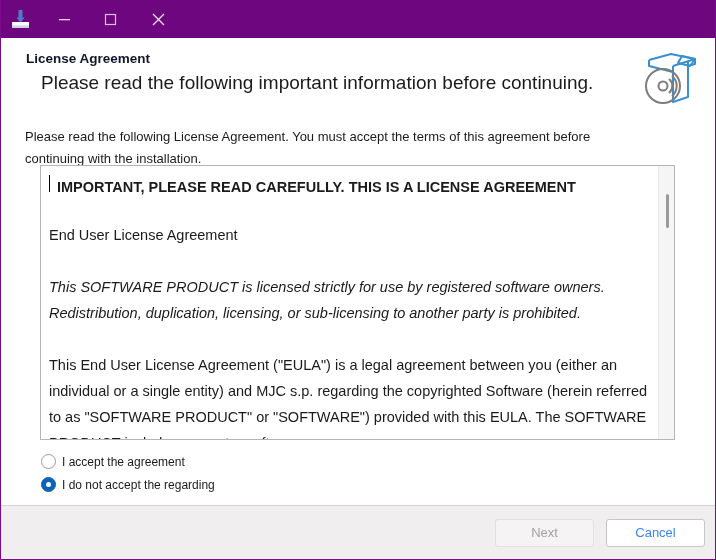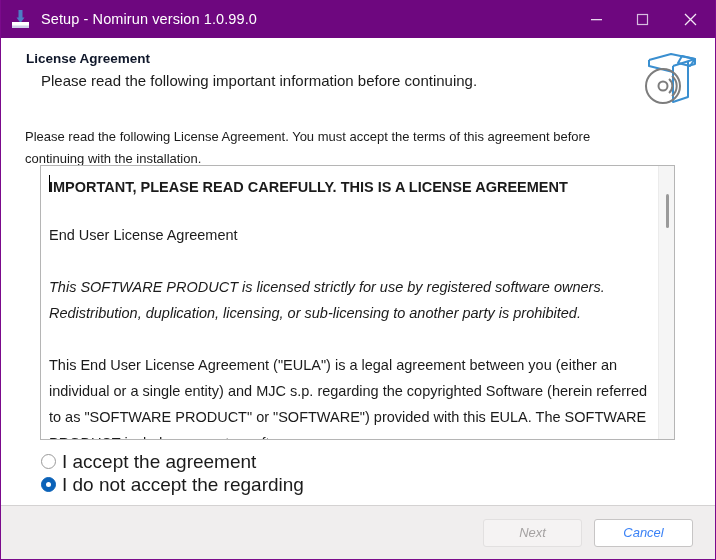--- a/index.html
+++ b/index.html
@@ -85,21 +85,21 @@
     left: 25px;
     top: 13px;
     font-size: 13.5px;
     font-weight: bold;
     color: #0f172a;
   }
   .header-sub {
     position: absolute;
     left: 40px;
     top: 34px;
-    font-size: 15px;
+    font-size: 19px;
     color: #1b1b1b;
   }
   .header-icon {
     position: absolute;
     right: 12px;
     top: 8px;
     width: 62px;
     height: 62px;
   }
 
@@ -142,21 +142,21 @@
     height: 17px;
     background: #000000;
   }
   .lic-p {
     font-size: 14.5px;
     line-height: 26px;
     color: #1b1b1b;
     margin: 0 0 26px 0;
     white-space: pre-wrap;
   }
-  .lic-p.bold { font-weight: bold; margin-bottom: 22px; }
+  .lic-p.bold { font-weight: bold; margin-bottom: 22px; padding-left: 8px; }
   .lic-p.italic { font-style: italic; }
   .lic-p.last { margin-bottom: 0; }
 
   .scrollbar {
     position: absolute;
     right: 0; top: 0;
     width: 16px;
     height: 100%;
     background: #f5f5f5;
     border-left: 1px solid #ebebeb;
@@ -205,36 +205,35 @@
     left: 50%;
     top: 50%;
     width: 5px;
     height: 5px;
     margin-left: -2.5px;
     margin-top: -2.5px;
     border-radius: 50%;
     background: #ffffff;
   }
   .radio-label {
-    font-size: 19px;
+    font-size: 12px;
     color: #1b1b1b;
   }
 
   
   .footer {
     flex: 0 0 auto;
     height: 54px;
     background: #f0eeee;
     border-top: 1px solid #d4d2d2;
     display: flex;
     align-items: center;
     justify-content: flex-end;
-    padding-right: 22px;
-    box-sizing: border-box;
-    font-style: italic;
+    padding-right: 10px;
+    box-sizing: border-box;
   }
   .btn {
     width: 99px;
     height: 28px;
     box-sizing: border-box;
     border-radius: 3px;
     font-size: 13px;
     display: flex;
     align-items: center;
     justify-content: center;
@@ -257,21 +256,20 @@
 
 <div class="window">
 
   <div class="titlebar">
     <svg class="titlebar-icon" viewBox="0 0 22 22">
       <rect x="8.5" y="2" width="4" height="8" fill="#4D7CC4"></rect>
       <polygon points="6.5,9.5 14.5,9.5 10.5,15" fill="#4D7CC4"></polygon>
       <rect x="2" y="14" width="17" height="6" fill="#ffffff"></rect>
       <rect x="2" y="17.5" width="17" height="2.5" fill="#cfcfe8"></rect>
     </svg>
-    <div class="titlebar-text">Setup - Nomirun version 1.0.99.0</div>
     <div class="winbtns">
       <div class="winbtn">
         <svg width="13" height="13" viewBox="0 0 13 13">
           <rect x="1" y="6" width="11" height="1.3" fill="#e8d8ee"></rect>
         </svg>
       </div>
       <div class="winbtn">
         <svg width="13" height="13" viewBox="0 0 13 13">
           <rect x="1.5" y="1.5" width="10" height="10" fill="none" stroke="#d7bde0" stroke-width="1.2"></rect>
         </svg>

